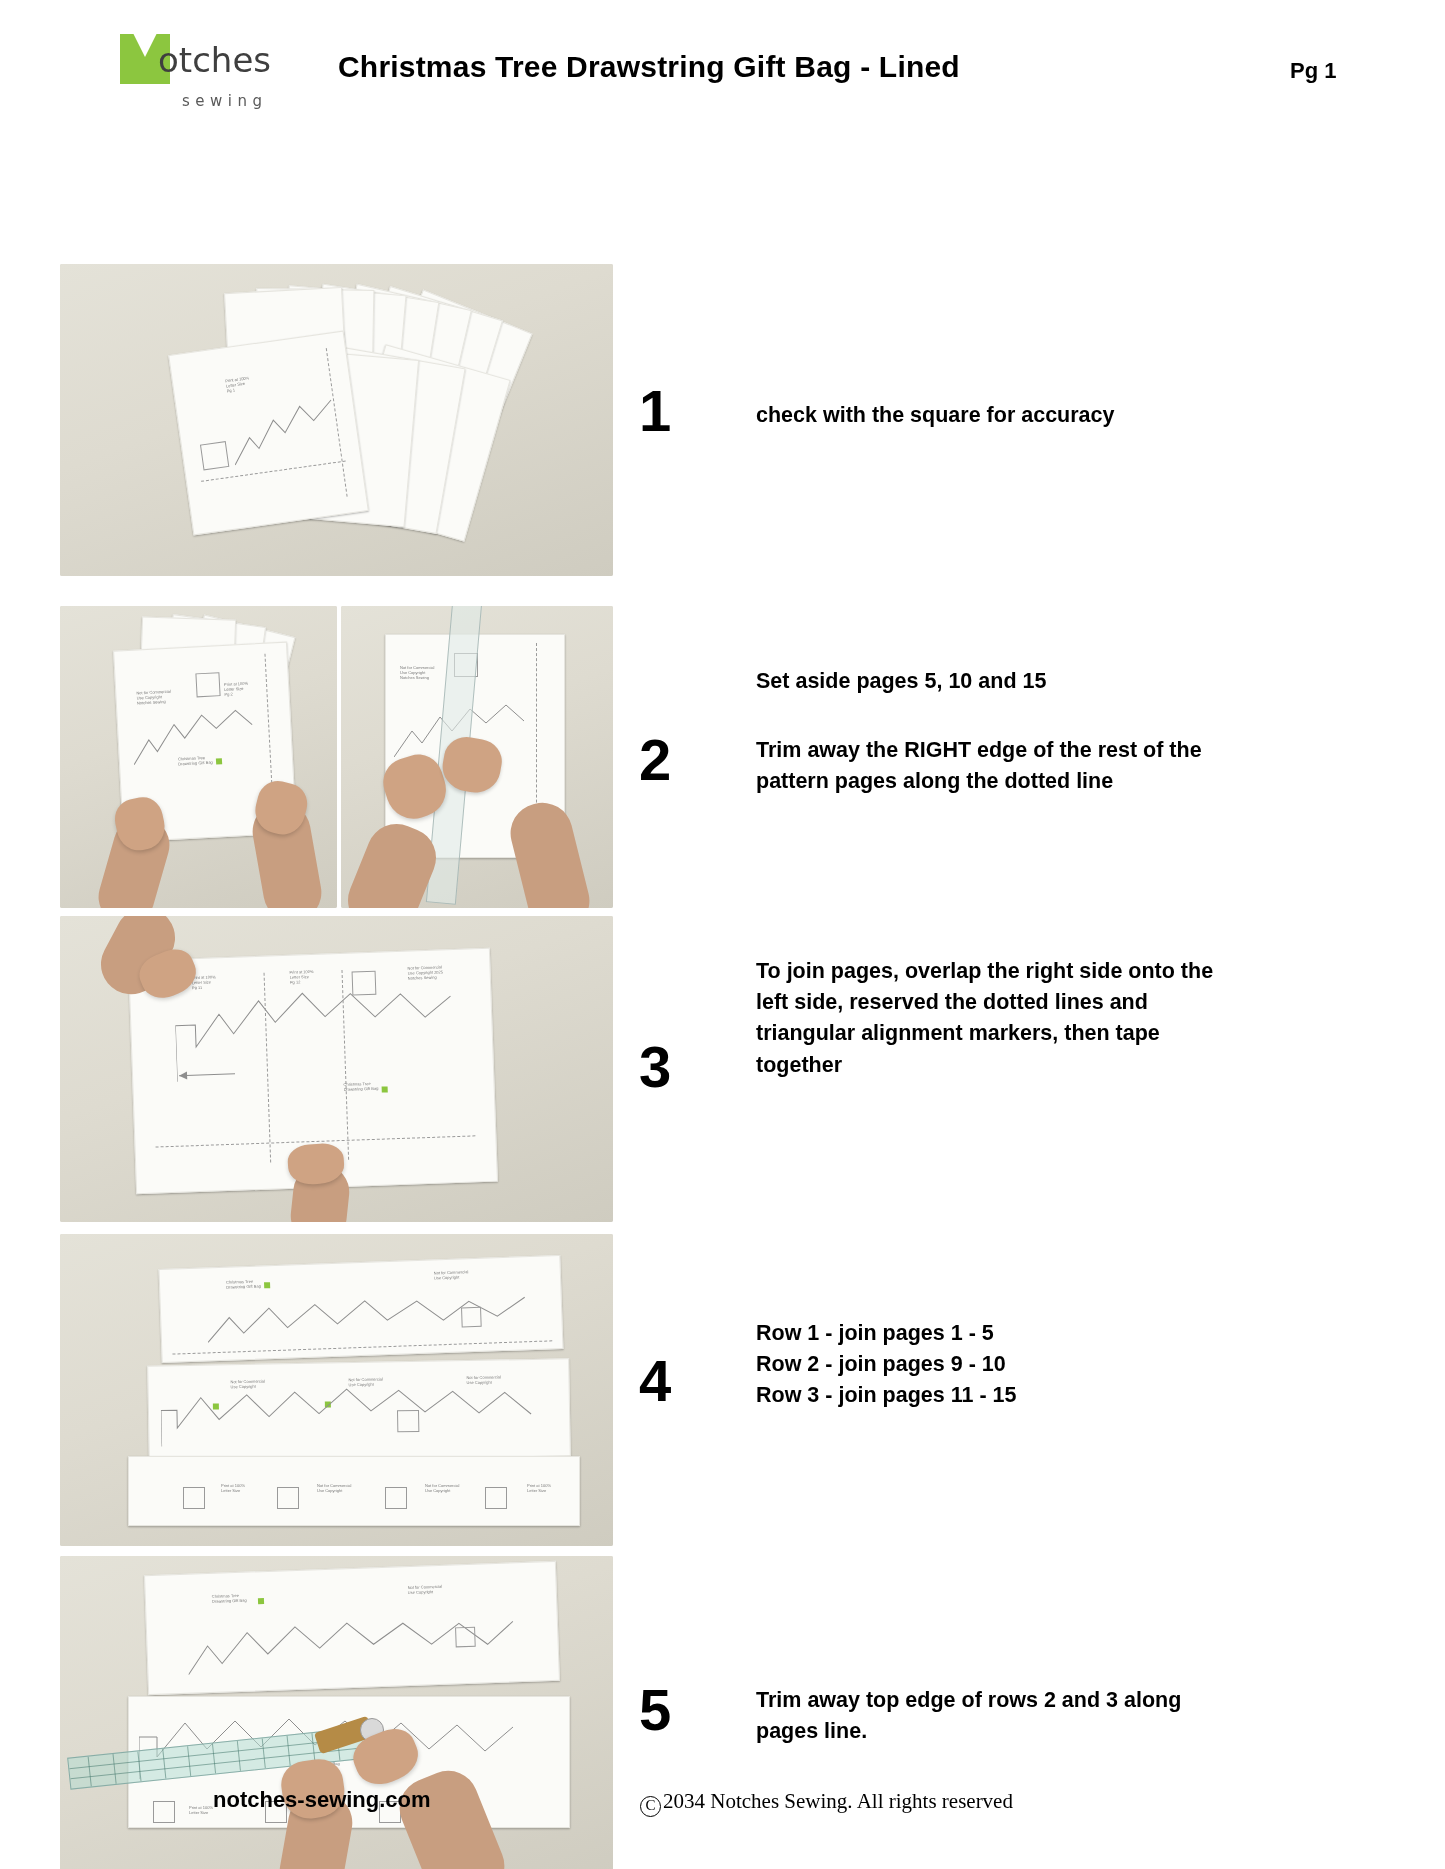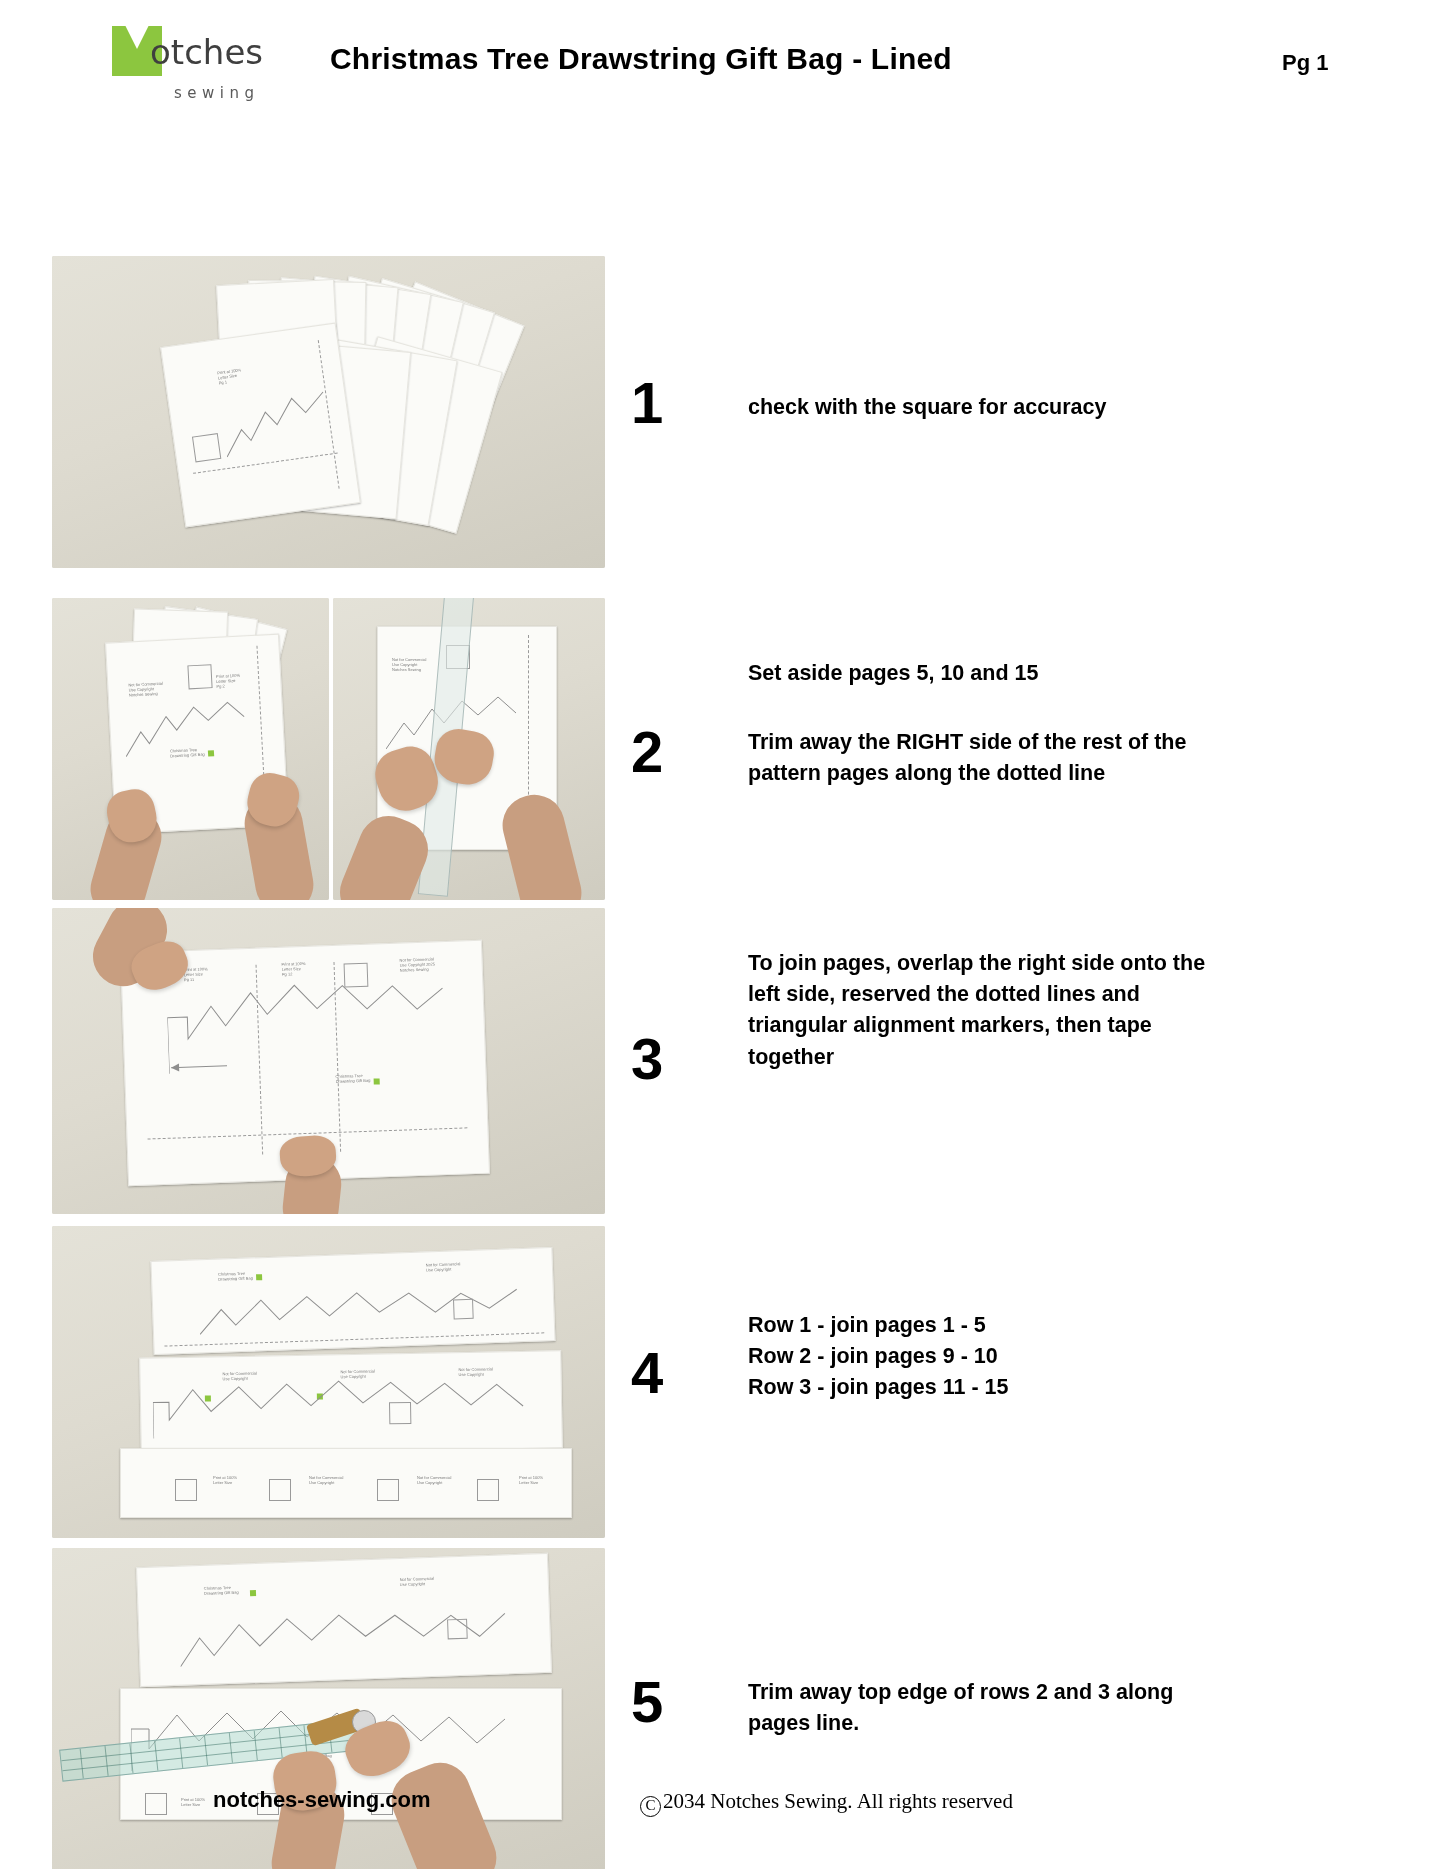--- a/index.html
+++ b/index.html
@@ -13,21 +13,21 @@
     font-family: "Liberation Sans", sans-serif;
     color: #000000;
     position: relative;
     overflow: hidden;
   }
   .page {
     position: relative;
     width: 1445px;
     height: 1869px;
     box-sizing: border-box;
-    padding: 0;
+    padding: 8px;
   }
 
   
   .header {
     position: relative;
     height: 128px;
   }
   .logo {
     position: absolute;
     left: 112px;
@@ -308,21 +308,21 @@
       <div class="arm" style="left:16px; top:218px; width:70px; height:110px; transform:rotate(22deg);"></div>
       <div class="hand" style="left:44px; top:150px; width:60px; height:62px; transform:rotate(-18deg);"></div>
       <div class="arm" style="left:178px; top:196px; width:62px; height:130px; transform:rotate(-14deg);"></div>
       <div class="hand" style="left:102px; top:132px; width:58px; height:54px; transform:rotate(10deg);"></div>
     </div>
 
     <div class="step-num" style="left:631px; top:595px;">2</div>
     <div class="step-text" style="left:748px; top:530px; width:540px;">
       <span class="line">Set aside pages 5, 10 and 15</span>
       <span class="line" style="height:38px;">&nbsp;</span>
-      <span class="line">Trim away the RIGHT side of the rest of the</span>
+      <span class="line">Trim away the RIGHT edge of the rest of the</span>
       <span class="line">pattern pages along the dotted line</span>
     </div>
 
     <div class="photo" style="left:52px; top:780px; width:553px; height:306px;">
       <div class="bg-soft"></div>
       <div class="paper" style="left:72px; top:38px; width:360px; height:232px; transform:rotate(-2deg);">
         <div class="microtext" style="left:160px; top:14px;">Print at 100%<br>Letter Size<br>Pg 12</div>
         <div class="microtext" style="left:278px; top:14px;">Not for Commercial<br>Use Copyright 2025<br>Notches Sewing</div>
         <div class="microtext" style="left:62px; top:16px;">Print at 100%<br>Letter Size<br>Pg 11</div>
         <div class="tiny-box" style="left:222px; top:18px; width:22px; height:22px;"></div>

